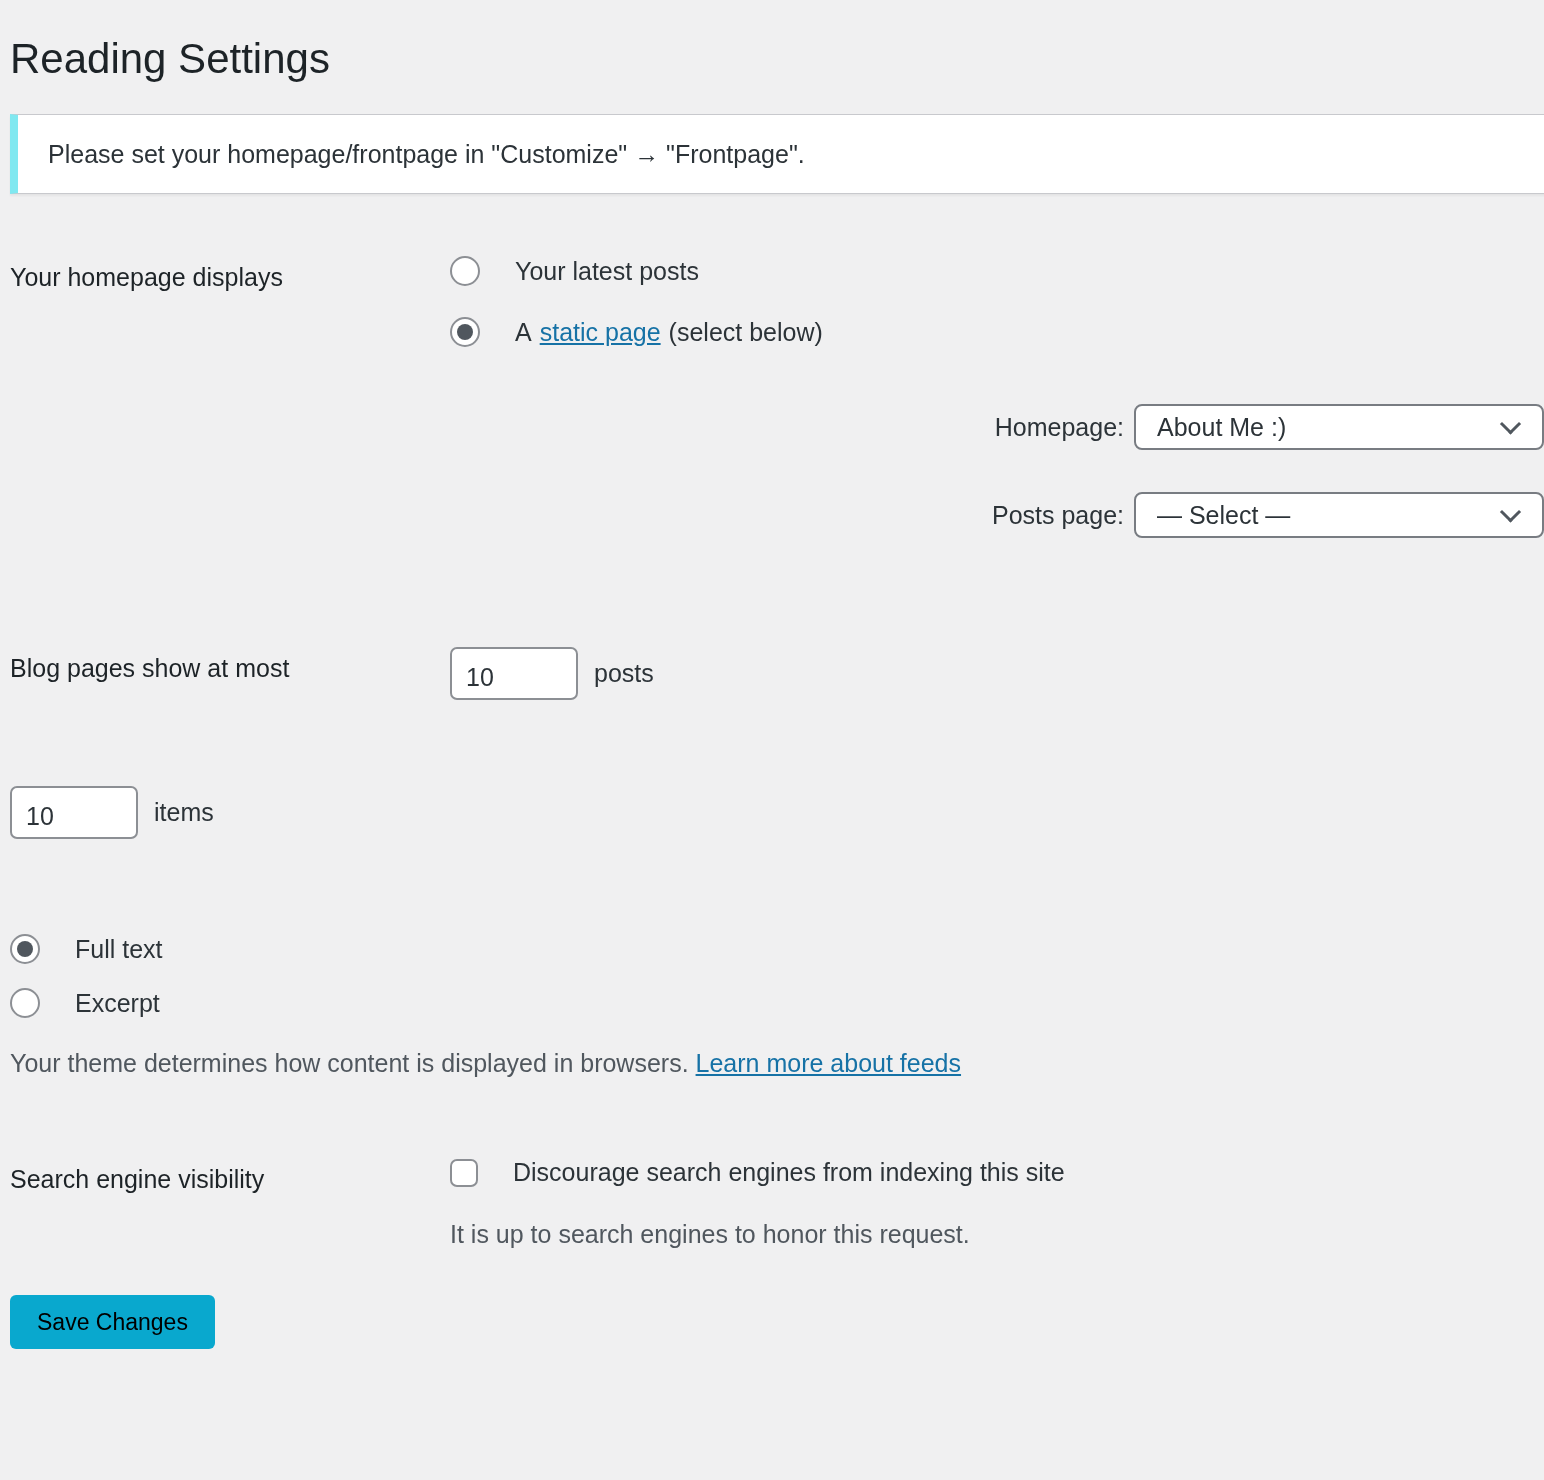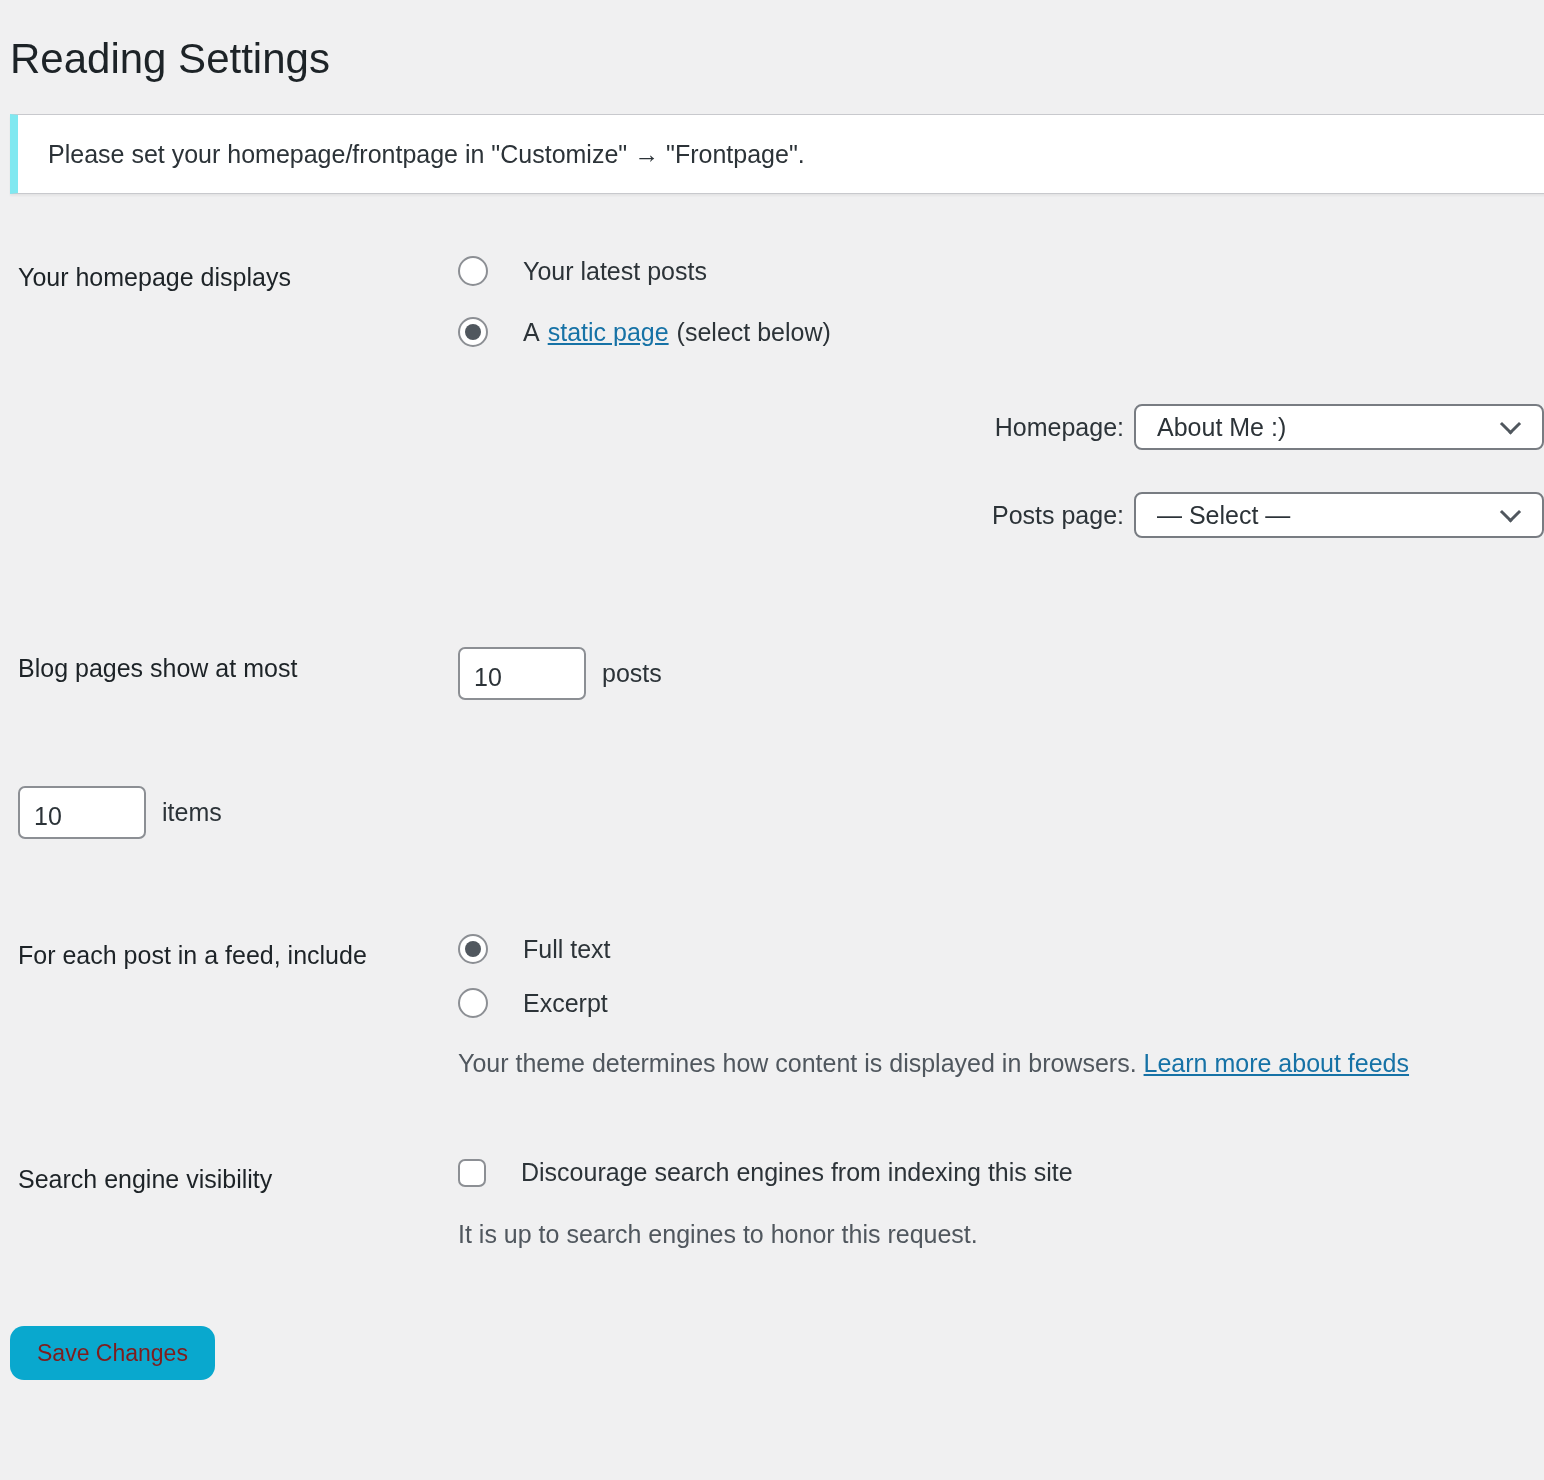--- a/index.html
+++ b/index.html
@@ -30,21 +30,21 @@
     margin-top:30px;
     width:1590px;
     background:#ffffff;
     border:1px solid #c8c9cd;
     border-left:8px solid var(--notice-accent);
     box-shadow:0 2px 2px rgba(0,0,0,.05);
     padding:24px 24px 24px 30px;
     font-size:25px;line-height:30px;color:var(--text-body);
   }
   .form{margin-top:62px;}
-  .row{display:flex;align-items:flex-start;margin-left:8px;}
+  .row{display:flex;align-items:flex-start;}
   .row-label{
     width:440px;flex:0 0 440px;
     padding-right:80px;padding-top:2px;
     font-size:25px;line-height:39px;color:var(--text-dark);
   }
   .row-content{flex:1 1 auto;min-width:0;}
 
   
   .choice-line{display:flex;align-items:center;gap:35px;font-size:25px;color:var(--text-body);}
   .choice-line + .choice-line{margin-top:31px;}
@@ -107,24 +107,24 @@
 
   
   .row-blog{margin-top:109px;}
   .row-synd{margin-top:86px;}
   .row-feed{margin-top:95px;}
   .row-feed .choice-line + .choice-line{margin-top:24px;}
   .row-search{margin-top:80px;}
   .row-search .help-text{margin-top:32px;}
 
   button.save-btn{
-    margin-top:77px;
+    margin-top:46px;
     height:54px;padding:0 27px;
-    background:var(--accent);color:#7f1d1d;
-    border:none;border-radius:14px;
+    background:var(--accent);color:#000000;
+    border:none;border-radius:6px;
     font-size:23px;font-family:inherit;cursor:pointer;
   }
 </style>
 </head>
 <body>
 
 <div class="wrap">
 
   <h1 class="page-title">Reading Settings</h1>
 
@@ -186,21 +186,20 @@
       <div class="row-content">
         <div class="num-line">
           <input class="num-input" type="text" value="10" style="">
           <span class="unit">items</span>
         </div>
       </div>
     </div>
 
     
     <div class="row row-feed">
-      <div class="row-label">For each post in a feed, include</div>
       <div class="row-content">
         <div class="choice-line">
           <span class="radio checked"></span>
           <span>Full text</span>
         </div>
         <div class="choice-line">
           <span class="radio"></span>
           <span>Excerpt</span>
         </div>
         <div class="help-text">

